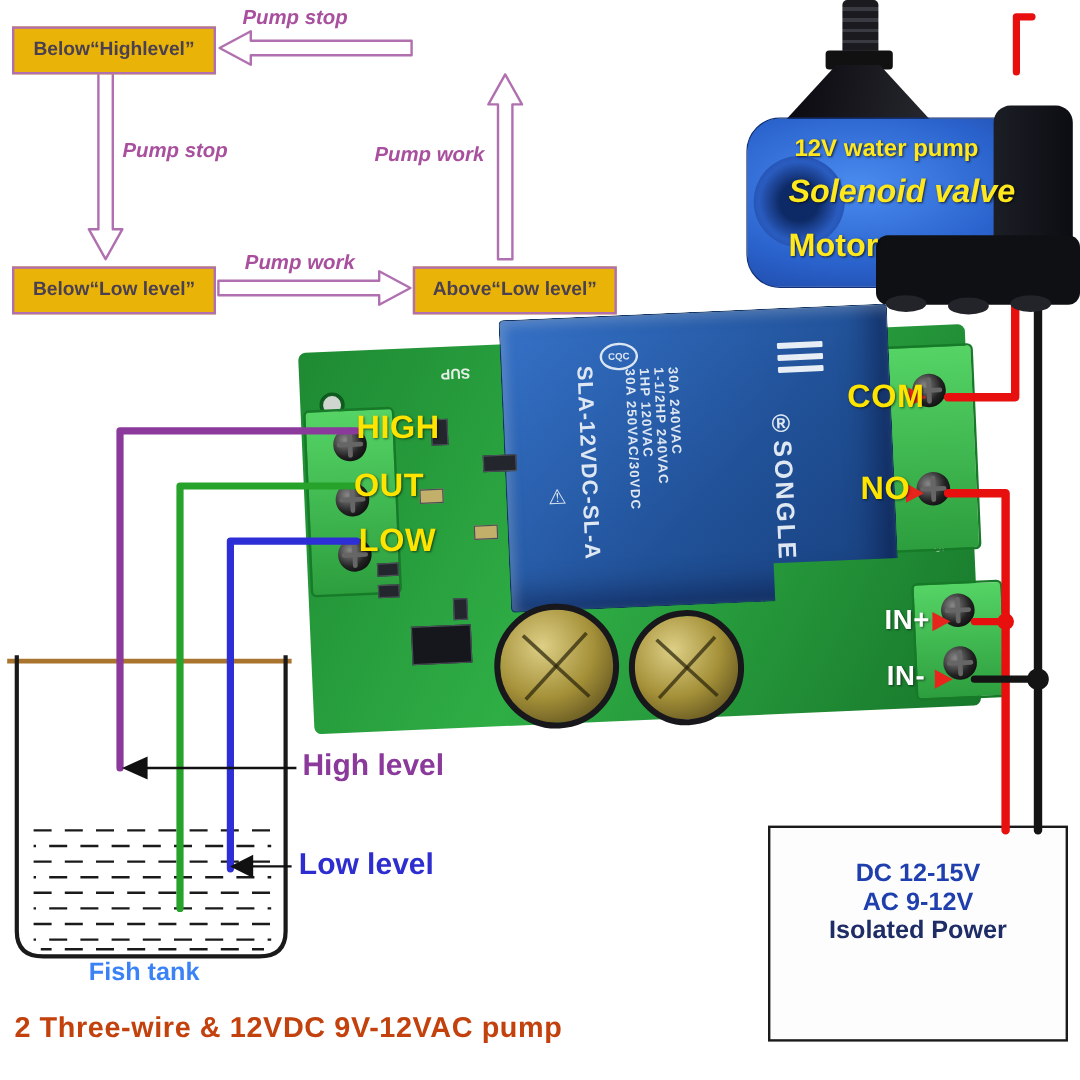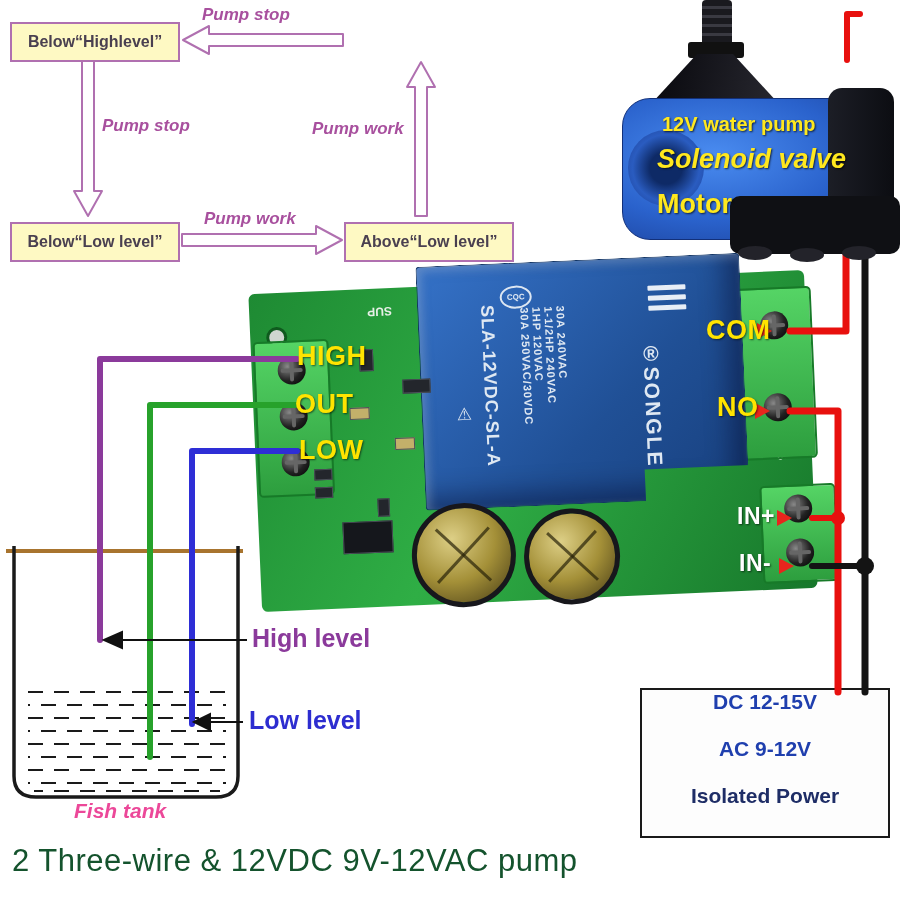--- a/index.html
+++ b/index.html
@@ -2,21 +2,21 @@
 <html><head>
 <meta charset="utf-8">
 <style>
   html,body{margin:0;padding:0;background:#fff;}
   #stage{position:relative;width:900px;height:900px;background:#fff;overflow:hidden;
          font-family:"Liberation Sans",sans-serif;}
   .abs{position:absolute;}
   svg{position:absolute;left:0;top:0;}
 
   
-  .fc-box{position:absolute;width:166px;height:36px;background:#fef9c3;border:2px solid #b070b0;
+  .fc-box{position:absolute;width:166px;height:36px;background:#eab308;border:2px solid #b070b0;
           display:flex;align-items:center;justify-content:center;font-size:16px;font-weight:bold;
           color:#4a4050;z-index:5;}
   .fc-label{position:absolute;color:#a8509e;font-weight:bold;font-size:17px;z-index:5;font-style:italic;}
 
   
   #board{position:absolute;left:255px;top:282px;width:556px;height:318px;transform:rotate(-2.5deg);
          background:linear-gradient(120deg,#1e8a33,#2fae45 45%,#17772b);border-radius:6px;z-index:2;}
   .tblock{position:absolute;background:linear-gradient(180deg,#55d465,#2d9e3e);
           border:2px solid #177a28;border-radius:5px;}
   .screw{position:absolute;width:28px;height:28px;border-radius:50%;
@@ -48,27 +48,27 @@
   .wire-label.white{color:#fff;font-size:23px;}
 
   
   #pump{position:absolute;left:610px;top:0;width:290px;height:266px;z-index:4;}
   #pump .pc{position:absolute;font-weight:bold;color:#ffe81e;text-shadow:1px 1px 2px rgba(0,0,0,.7);}
 
   
   .lvl{position:absolute;font-weight:bold;font-size:25px;z-index:6;}
 
   
-  #powerbox{position:absolute;left:640px;top:688px;width:250px;height:150px;background:#fdfdfd;
+  #powerbox{position:absolute;left:640px;top:688px;width:250px;height:180px;background:#fdfdfd;
             border:2px solid #1a1a1a;display:flex;flex-direction:column;align-items:center;
-            box-sizing:border-box;gap:23px;z-index:2;}
+            padding-top:26px;box-sizing:border-box;gap:0;z-index:2;}
   #powerbox .pl{font-weight:bold;font-size:21px;color:#1f3fae;}
   #powerbox .pl.dark{color:#1e2d66;}
 
-  #caption{position:absolute;left:12px;top:843px;font-size:31px;font-weight:normal;color:#14532d;
+  #caption{position:absolute;left:12px;top:843px;font-size:24px;font-weight:bold;color:#c2410c;
            letter-spacing:.5px;z-index:6;}
 </style>
 </head>
 <body>
 
 <div id="stage">
 
   <svg width="900" height="900" style="z-index:1">
     <line x1="6" y1="551" x2="243" y2="551" stroke="#a8742e" stroke-width="4"></line>
     <path d="M 14 546 L 14 776 Q 14 797 36 797 L 216 797 Q 238 797 238 776 L 238 546" fill="none" stroke="#1a1a1a" stroke-width="3.5"></path>
@@ -203,21 +203,21 @@
   <div class="wire-label" style="left:297px;top:341px">HIGH</div>
   <div class="wire-label" style="left:295px;top:389px">OUT</div>
   <div class="wire-label" style="left:299px;top:435px">LOW</div>
   <div class="wire-label" style="left:706px;top:315px">COM</div>
   <div class="wire-label" style="left:717px;top:392px">NO</div>
   <div class="wire-label white" style="left:737px;top:503px">IN+</div>
   <div class="wire-label white" style="left:739px;top:550px">IN-</div>
 
   <div class="lvl" style="left:249px;top:706px;color:#2d2dd0;">Low level</div>
   <div class="lvl" style="left:252px;top:624px;color:#8b3a9b;">High level</div>
-  <div class="lvl" style="left:74px;top:799px;color:#ec4899;font-size:21px;font-style:italic;">Fish tank</div>
+  <div class="lvl" style="left:74px;top:799px;color:#3b82f6;font-size:21px;">Fish tank</div>
 
   <div id="powerbox">
     <div class="pl">DC 12-15V</div>
     <div class="pl">AC 9-12V</div>
     <div class="pl dark">Isolated Power</div>
   </div>
 
   <div id="caption">2 Three-wire &amp; 12VDC 9V-12VAC pump</div>
 
 </div>

